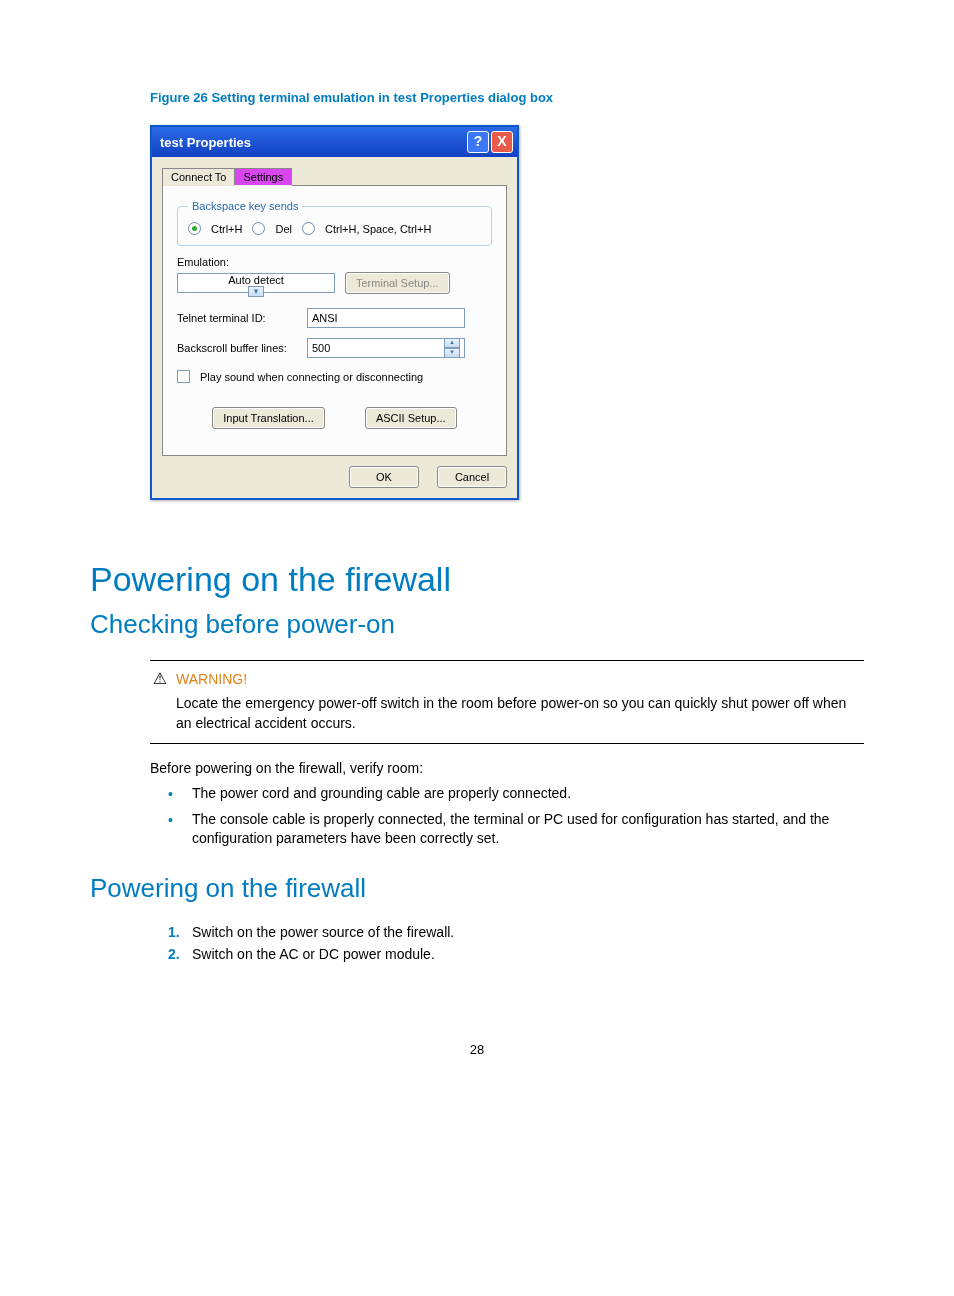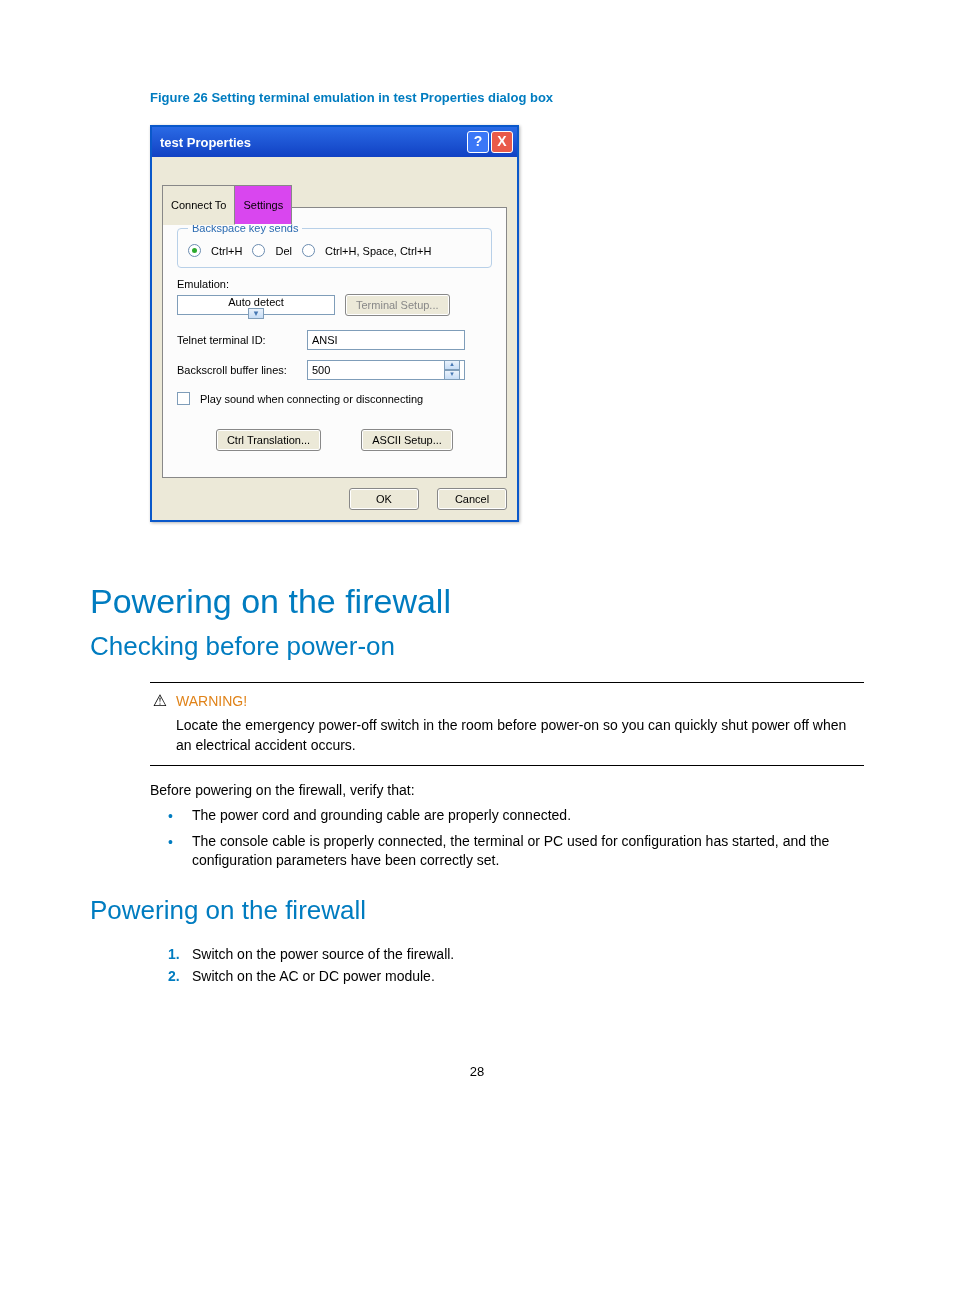--- a/index.html
+++ b/index.html
@@ -40,22 +40,22 @@
   }
   .titlebar .title { flex: 1; }
   .tbtn {
     width: 20px; height: 20px; text-align: center; line-height: 18px;
     font-weight: bold; font-size: 14px; border: 1px solid #fff;
     border-radius: 3px; margin-left: 2px; background: #3b77f7;
   }
   .tbtn.close { background: #e95a4a; }
   .tabs { display: flex; padding: 10px 10px 0 10px; }
   .tab {
-    padding: 13px 8px; background: #ece9d8; border: 1px solid #888;
-    border-bottom: none; font-size: 11px; position: relative; top: 18px;
+    padding: 2px 8px; background: #ece9d8; border: 1px solid #888;
+    border-bottom: none; font-size: 11px; position: relative; top: 1px;
     margin-right: -1px;
   }
   .tab.active { background: #d946ef; border-bottom: 1px solid #fcfcfc; }
   .panel {
     margin: 0 10px 0 10px; background: #fcfcfc;
     border: 1px solid #888; padding: 10px 14px;
   }
   fieldset {
     border: 1px solid #b8d0e8; border-radius: 4px;
     margin: 4px 0 10px 0; padding: 6px 10px;
@@ -181,21 +181,21 @@
             </span>
         </div>
       </div>
 
       <div class="row" style="margin-top:12px;">
         <span class="check"></span>
         <span>Play sound when connecting or disconnecting</span>
       </div>
 
       <div class="row" style="margin-top:24px; justify-content:center; gap:40px;">
-        <button class="btn">Ctrl Translation...</button>
+        <button class="btn">Input Translation...</button>
         <button class="btn">ASCII Setup...</button>
       </div>
       <div style="height:12px;"></div>
     </div>
     <div class="bottom-btns">
       <button class="btn" style="min-width:70px;">OK</button>
       <button class="btn" style="min-width:70px;">Cancel</button>
     </div>
   </div>
 
@@ -203,21 +203,21 @@
   <h2 class="h2">Checking before power-on</h2>
 
   <div class="warning-box">
     <div class="warning-head">
       <span class="warn-icon">⚠</span>
       <span class="warning-label">WARNING!</span>
     </div>
     <div class="warning-text">Locate the emergency power-off switch in the room before power-on so you can quickly shut power off when an electrical accident occurs.</div>
   </div>
 
-  <p class="body">Before powering on the firewall, verify that:</p>
+  <p class="body">Before powering on the firewall, verify room:</p>
 
   <ul class="bullets">
     <li>The power cord and grounding cable are properly connected.</li>
     <li>The console cable is properly connected, the terminal or PC used for configuration has started, and the configuration parameters have been correctly set.</li>
   </ul>
 
   <h2 class="h2" style="margin-top:24px;">Powering on the firewall</h2>
 
   <ol class="numlist">
     <li>Switch on the power source of the firewall.</li>

